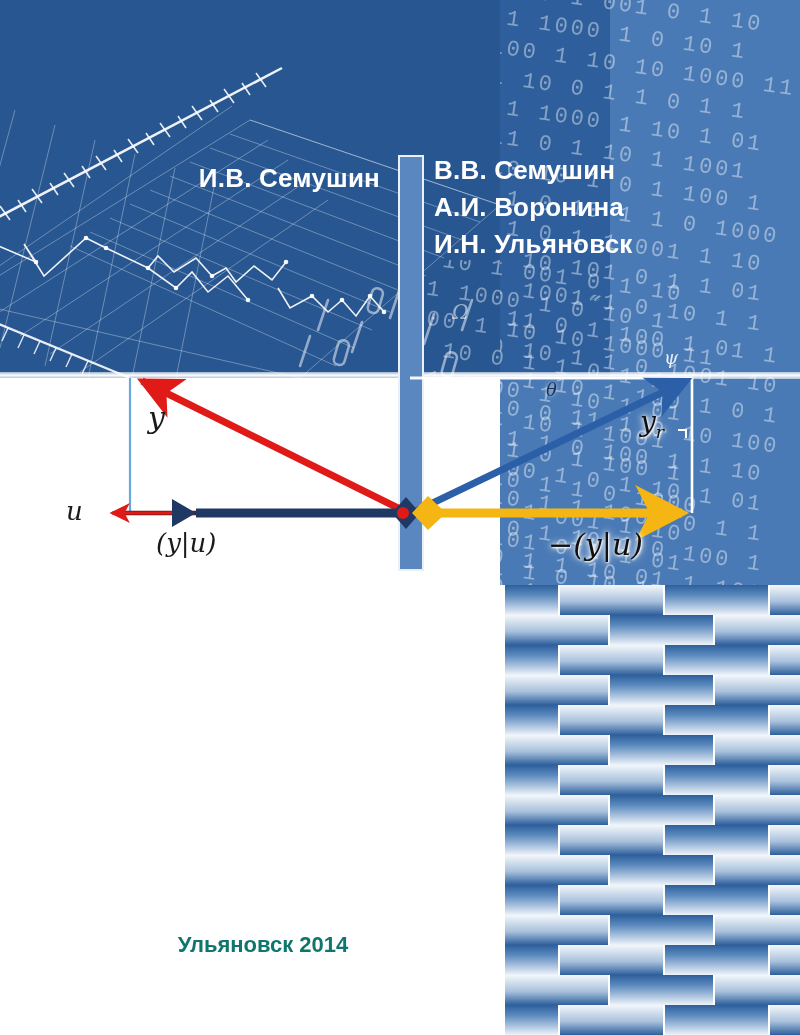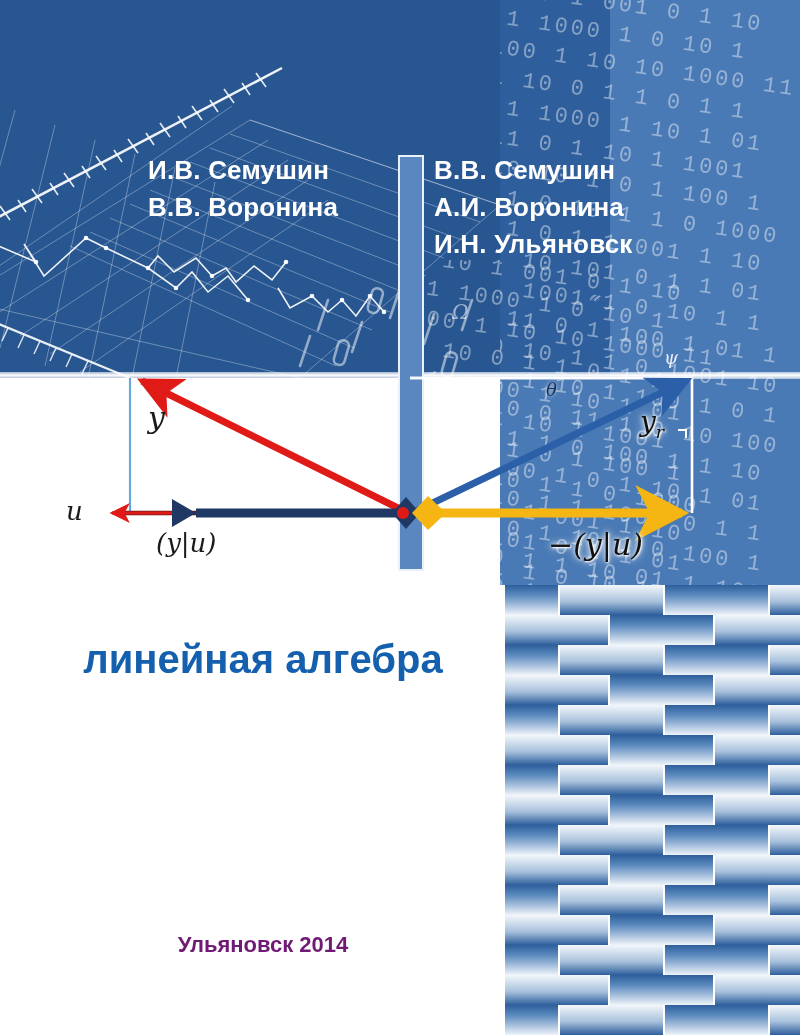--- a/index.html
+++ b/index.html
@@ -139,22 +139,24 @@
     justify-content: space-between;
     color: #ffffff;
     font-weight: bold;
     font-size: 26px;
     line-height: 37px;
     letter-spacing: 0.2px;
     z-index: 8;
   }
   .authors-col { padding: 0; }
   .authors-left {
+    text-align: right;
     width: 232px;
     margin-left: 148px;
+    margin-top: 8px;
   }
   .authors-right {
     text-align: left;
     width: 258px;
     margin-right: 108px;
   }
   .authors div { white-space: nowrap; }
 
   
   .title {
@@ -166,21 +168,21 @@
     font-weight: bold;
     font-size: 40px;
     line-height: 47px;
     z-index: 9;
   }
   .imprint {
     position: absolute;
     left: 28px; top: 932px;
     width: 470px;
     text-align: center;
-    color: #701a75;
+    color: #0f766e;
     font-weight: bold;
     font-size: 22px;
     z-index: 9;
   }
 
   
   .lbl {
     position: absolute;
     font-family: "DejaVu Serif", serif;
     font-style: italic;
@@ -500,28 +502,26 @@
   <div class="lbl lbl-yr"><span>y</span><sub style="font-size:0.62em">r</sub></div>
   <div class="lbl lbl-nyu">−(y|u)</div>
   <div class="lbl lbl-theta">θ</div>
   <div class="lbl lbl-psi">ψ</div>
   <div class="lbl lbl-omega">Ω</div>
   <div class="lbl lbl-uu">𝓊</div>
 
   <div class="authors">
     <div class="authors-col authors-left">
       <div>И.В. Семушин</div>
-      <div>В.В. Воронина</div>
     </div>
     <div class="authors-col authors-right">
       <div>В.В. Семушин</div>
       <div>А.И. Воронина</div>
       <div>И.Н. Ульяновск</div>
     </div>
   </div>
 
   <div class="title">
-    <div>линейная алгебра</div>
   </div>
 
   <div class="imprint">Ульяновск 2014</div>
 
 </div>
 
 </body></html>

